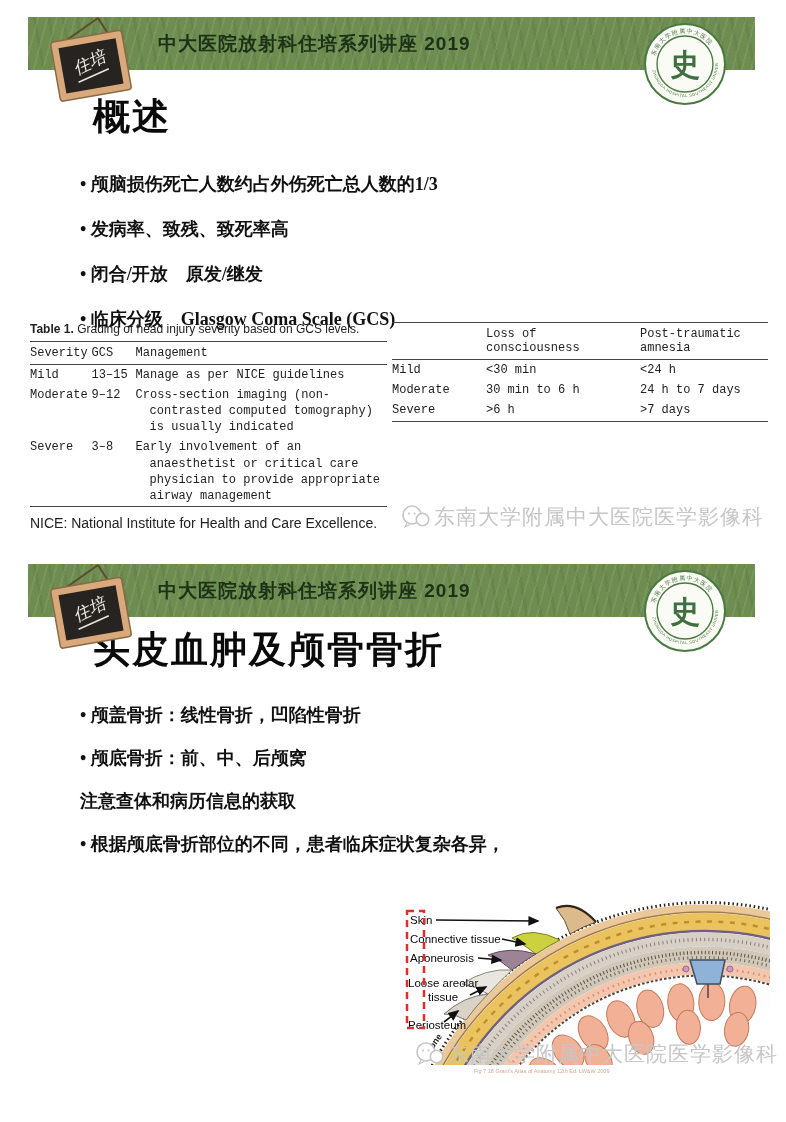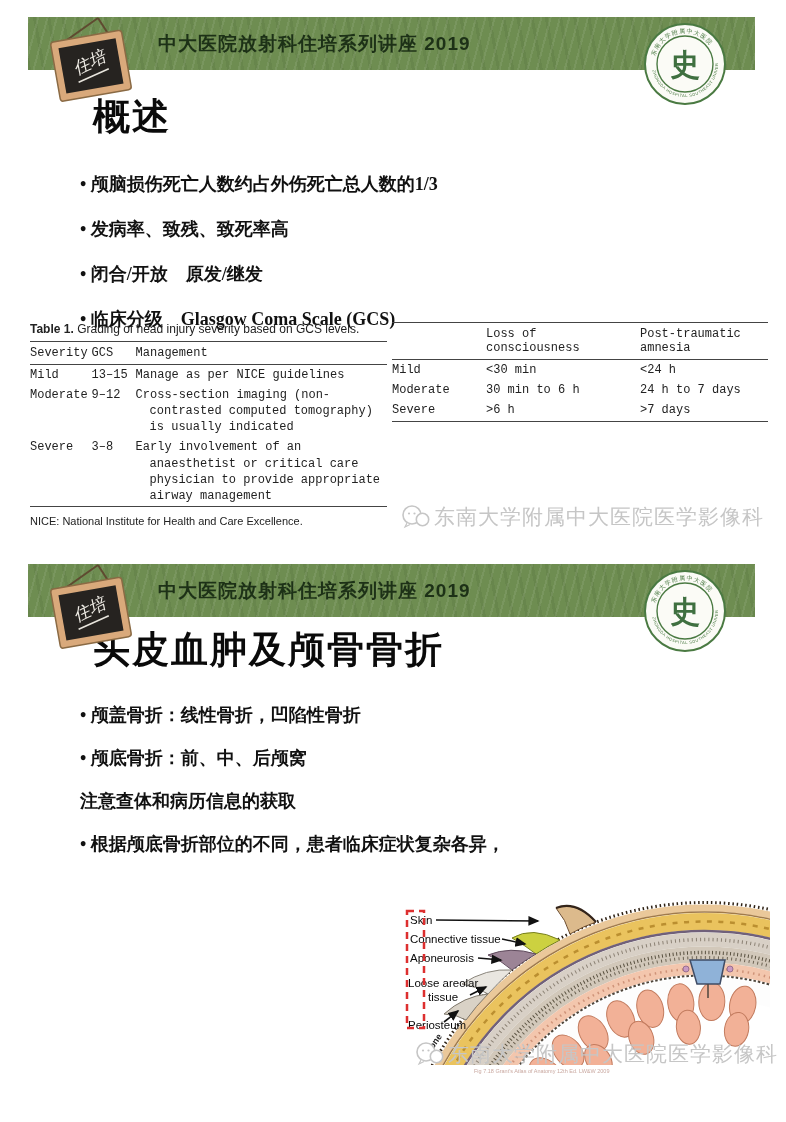--- a/index.html
+++ b/index.html
@@ -31,21 +31,21 @@
   
   .tblfig{position:absolute;top:322px;font-family:"Liberation Sans",sans-serif;color:#222;}
   .tcap{font-size:12px;line-height:1.3;margin-bottom:3px;}
   .tcap b{font-weight:bold;}
   table{border-collapse:collapse;width:100%;font-size:12px;color:#222;
     border-top:1.2px solid #444;border-bottom:1.2px solid #444;font-family:Liberation Mono, monospace;}
   thead tr{border-bottom:1px solid #444;}
   th{text-align:left;font-weight:normal;padding:4px 4px 4px 0;vertical-align:top;}
   td{padding:2px 4px 2px 0;vertical-align:top;line-height:1.35;}
   td.hang{padding-left:14px;text-indent:-14px;}
-  .footnote{font-size:11px;color:#222;margin-top:8px;}
+  .footnote{font-size:14px;color:#222;margin-top:8px;}
 
   
   .wm{position:absolute;display:flex;align-items:center;gap:4px;z-index:6;}
   .wm-text{font-size:21px;color:#c6c6c6;letter-spacing:1px;white-space:nowrap;
     font-family:"Liberation Sans",sans-serif;}
   .fig-caption{position:absolute;font-size:5.5px;color:#c9a8a0;z-index:6;white-space:nowrap;}
 
   .diagram{position:absolute;left:398px;top:351px;z-index:1;}
 </style>
 </head>

